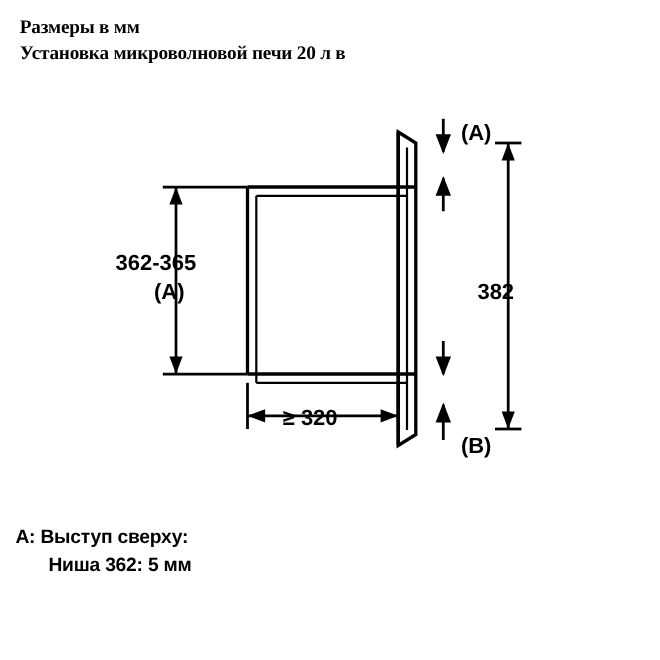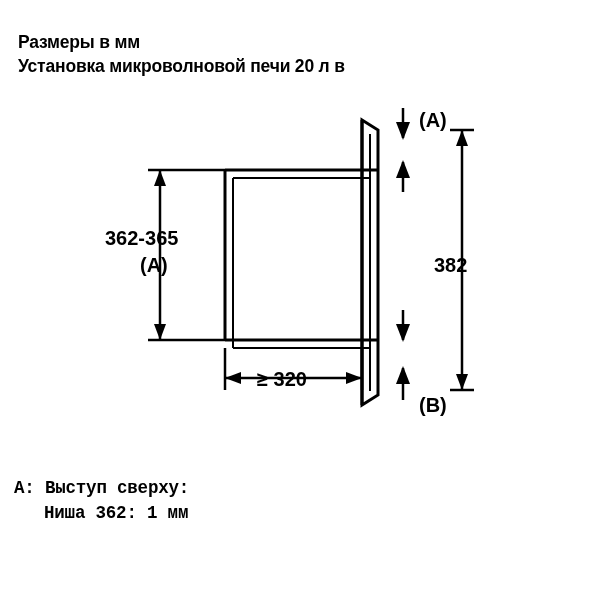--- a/index.html
+++ b/index.html
@@ -16,42 +16,42 @@
     position: relative;
   }
   #page {
     position: relative;
     width: 600px;
     height: 600px;
   }
   .title-block {
     position: absolute;
     left: 18px;
-    top: 30px;
+    top: 12px;
     width: 564px;
+    font-family: Liberation Serif, serif;
   }
   .title-line {
     font-size: 17.5px;
     font-weight: bold;
     line-height: 24px;
     letter-spacing: -0.2px;
   }
   svg.diagram {
     position: absolute;
     left: 0;
     top: 0;
     width: 600px;
     height: 600px;
   }
   .legend-block {
     position: absolute;
     left: 14px;
     top: 476px;
     width: 570px;
-    font-family: Liberation Mono, monospace;
   }
   .legend-line {
     font-size: 17.5px;
     font-weight: bold;
     line-height: 25px;
     letter-spacing: -0.2px;
     white-space: pre;
   }
   .indent1 { padding-left: 30px; }
   text.dim {
@@ -128,16 +128,16 @@
       <line x1="403" y1="310" x2="403" y2="340"></line>
       <line x1="403" y1="368" x2="403" y2="400"></line>
     </g>
     <polygon points="403,342 396,324 410,324" fill="#000000"></polygon>
     <polygon points="403,366 396,384 410,384" fill="#000000"></polygon>
     <text class="dim" x="419" y="412">(B)</text>
   </svg>
 
   <div class="legend-block">
     <div class="legend-line">A: Выступ сверху:</div>
-    <div class="legend-line indent1">Ниша 362: 1 мм</div>
+    <div class="legend-line indent1">Ниша 362: 5 мм</div>
   </div>
 
 </div>
 
 </body></html>

